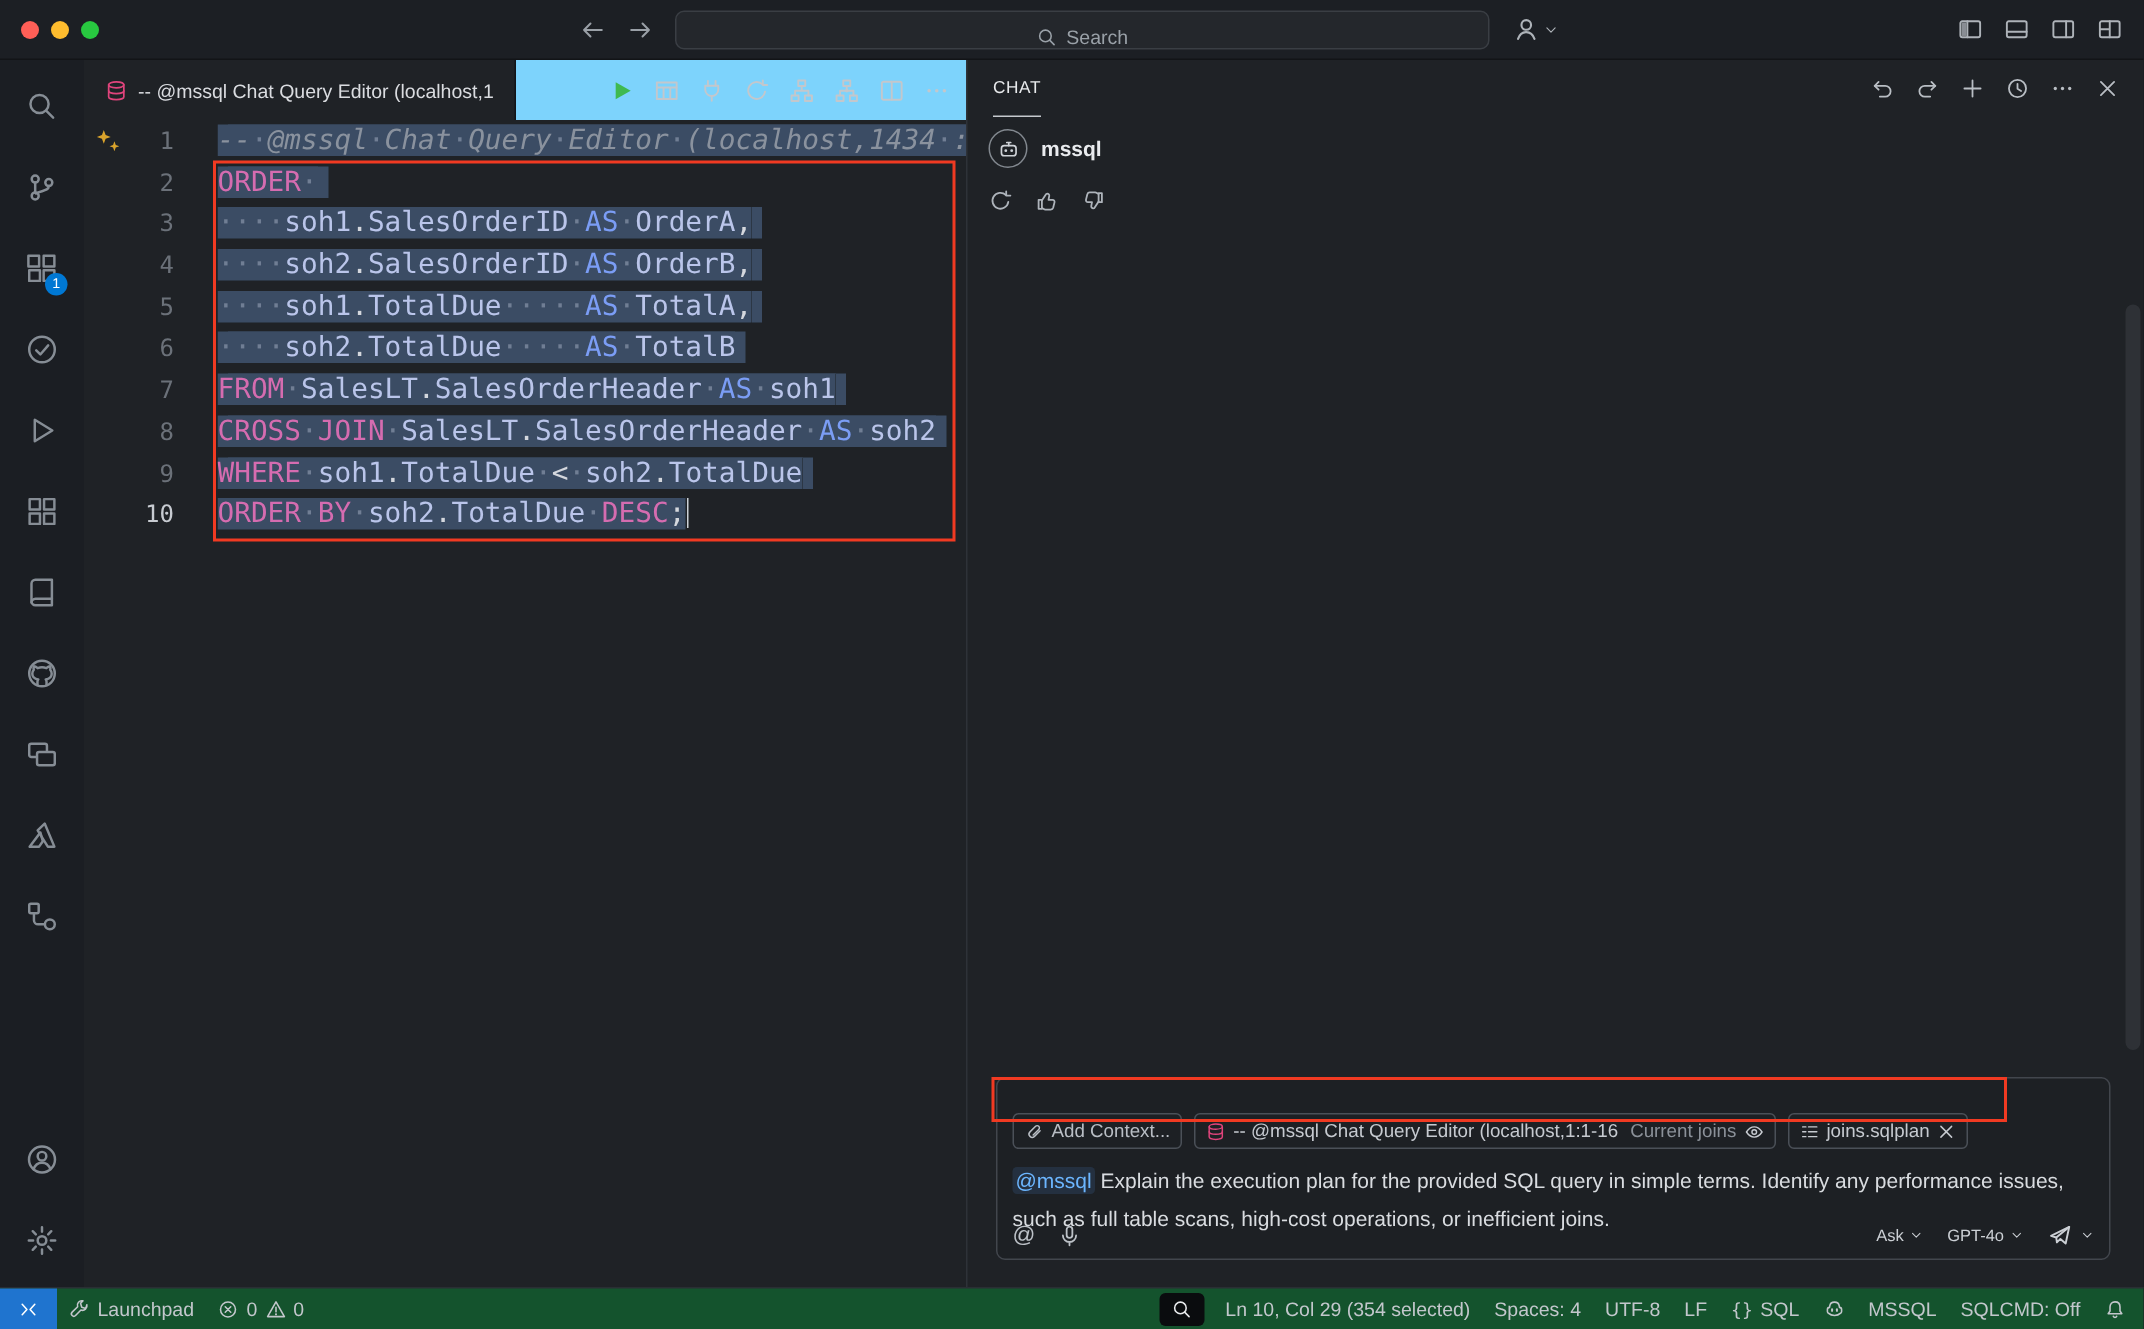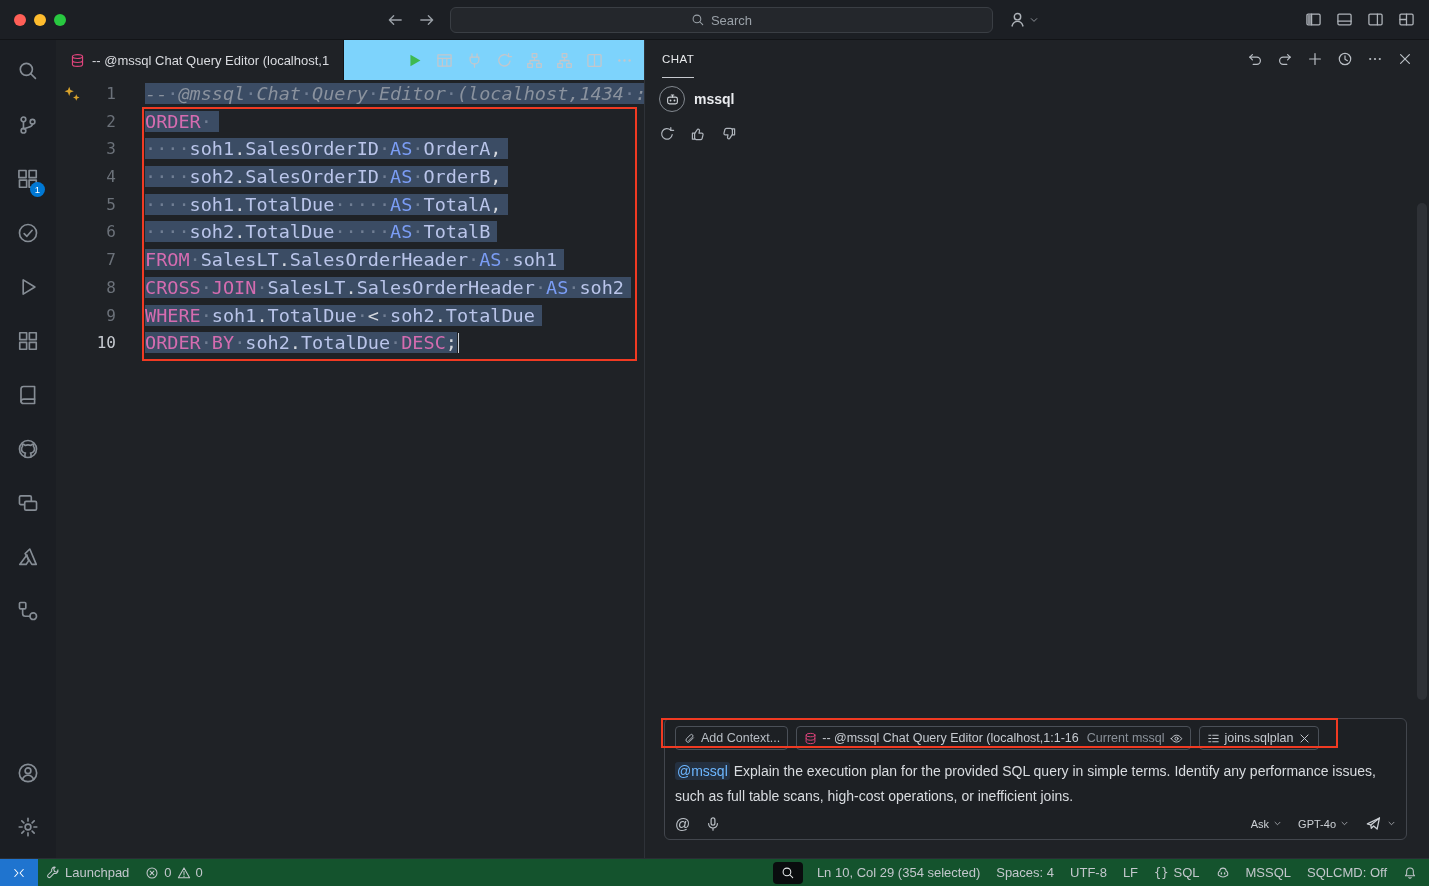--- a/index.html
+++ b/index.html
@@ -7,21 +7,21 @@
   font-family:"Liberation Sans",sans-serif;color:#d5d8dc}
 .ic{display:block;fill:none;stroke:currentColor;stroke-width:1.2;stroke-linecap:round;stroke-linejoin:round;width:16px;height:16px}
 [data-icon]{display:inline-flex;align-items:center;justify-content:center}
 
 
 .titlebar{position:absolute;inset:0 0 auto 0;height:40px;background:#1c1f24;border-bottom:1px solid #121417;z-index:10}
 .traffic{position:absolute;left:14px;top:14px;display:flex;gap:8px}
 .tl{width:12px;height:12px;border-radius:50%}
 .nav-arrows{position:absolute;left:386px;top:11px;display:flex;gap:14px;color:#9aa0a7}
 .nav-arrows .ic{width:18px;height:18px}
-.search-box{position:absolute;left:450px;top:7px;width:543px;height:26px;background:#24272c;border:1px solid #3a3e44;border-radius:6px;display:flex;align-items:center;justify-content:center;gap:6px;color:#9aa1a8;font-size:13px;cursor:pointer}
+.search-box{position:absolute;left:450px;top:7px;width:543px;height:26px;background:#24272c;border:1px solid #3a3e44;border-radius:6px;display:flex;align-items:flex-end;justify-content:center;gap:6px;color:#9aa1a8;font-size:13px;cursor:pointer}
 .search-box .ic{width:14px;height:14px}
 .account-btn{position:absolute;left:1008px;top:10px;display:flex;align-items:center;gap:2px;color:#aeb3b9;cursor:pointer}
 .account-btn .ic{width:19px;height:19px}
 .account-btn .chevi .ic{width:10px;height:10px}
 .tb-right{position:absolute;right:14px;top:11px;display:flex;gap:14px;color:#aeb3b9}
 .tb-right .ic{width:17px;height:17px}
 .tb-right >*{cursor:pointer}
 
 
 .activitybar{position:absolute;left:0;top:40px;bottom:28px;width:56px;background:#1b1e23;display:flex;flex-direction:column;align-items:center;padding-top:4px;z-index:5}
@@ -66,21 +66,21 @@
 .chat-body{padding:5px 16px 0 14px}
 .msg-head{display:flex;align-items:center;gap:9px;margin-top:3px}
 .avatar{width:26px;height:26px;border-radius:50%;border:1px solid #82888f;display:flex;align-items:center;justify-content:center;color:#cfd3d8}
 .avatar .ic{width:15px;height:15px}
 .msg-author{font-size:14px;font-weight:bold;color:#e9ebee}
 .msg-text{margin:13px 0 0 1px;font-size:14px;color:#d2d5d9}
 .msg-actions{display:flex;gap:7px;margin:10px 0 0 -4px;color:#aeb4bb}
 .mbtn{width:24px;height:24px;display:flex;align-items:center;justify-content:center;border-radius:5px;cursor:pointer}
 .mbtn .ic{width:16px;height:16px}
 .chat-scroll{position:absolute;right:2px;top:163px;width:10px;height:497px;background:#3a3e44;opacity:.55;border-radius:5px;cursor:pointer}
-.chat-input{position:absolute;left:19px;right:22px;top:678px;height:122px;border:1px solid #42464d;border-radius:6px;background:#1d2024;padding:7px 10px}
+.chat-input{position:absolute;left:19px;right:22px;top:678px;height:122px;border:1px solid #42464d;border-radius:6px;background:#1d2024;padding:23px 10px}
 .ctx-row{display:flex;gap:8px;align-items:center}
 .chip{height:24px;display:flex;align-items:center;gap:5px;padding:0 7px;border:1px solid #4b5058;border-radius:4px;font-size:12.5px;color:#c6cad0;white-space:nowrap;cursor:pointer}
 .chip .ic{width:13px;height:13px}
 .chip .note{color:#8b9199;margin-left:3px}
 .chip.add{color:#b9bec5}
 .db-pink{color:#e0447c}
 .prompt{margin-top:9px;font-size:14px;line-height:25px;color:#d9dce0}
 .mention{color:#6cb6ff;background:rgba(88,166,255,.13);border-radius:3px;padding:1px 2px;cursor:pointer}
 .input-controls{position:absolute;left:10px;right:10px;bottom:7px;display:flex;align-items:center;gap:15px;color:#bcc1c7}
 .at-icon{font-size:15px;cursor:pointer}
@@ -467,21 +467,21 @@
         </div>
         <div class="chip">
           <span class="db-pink">
             <svg class="ic" viewBox="0 0 16 16" aria-hidden="true">
               <ellipse cx="8" cy="3.8" rx="5.4" ry="2.1"></ellipse>
               <path d="M2.6 3.8v8.4c0 1.2 2.4 2.1 5.4 2.1s5.4-.9 5.4-2.1V3.8"></path>
               <path d="M2.6 8c0 1.2 2.4 2.1 5.4 2.1S13.4 9.2 13.4 8"></path>
             </svg>
           </span>
           <span>-- @mssql Chat Query Editor (localhost,1:1-16</span>
-          <span class="note">Current mssql</span>
+          <span class="note">Current joins</span>
           <span>
             <svg class="ic" viewBox="0 0 16 16" aria-hidden="true">
               <path d="M1.6 8.2C3.5 5.3 5.7 4 8 4s4.5 1.3 6.4 4.2C12.5 11.1 10.3 12.4 8 12.4S3.5 11.1 1.6 8.2z"></path>
               <circle cx="8" cy="8.2" r="1.9"></circle>
             </svg>
           </span>
         </div>
         <div class="chip">
           <span>
             <svg class="ic" viewBox="0 0 16 16" aria-hidden="true">

